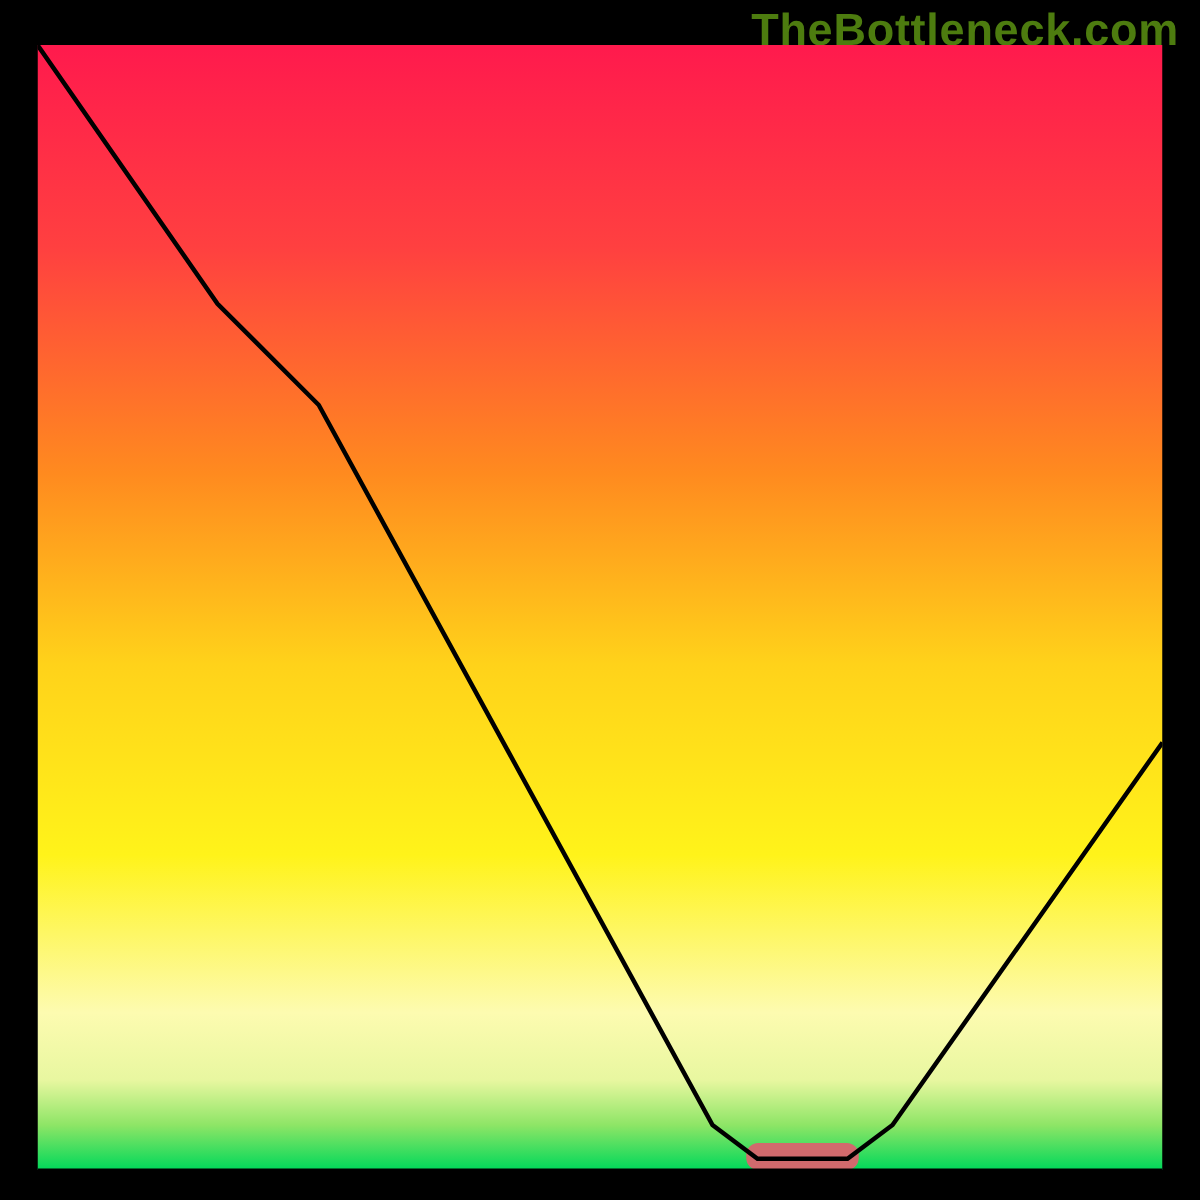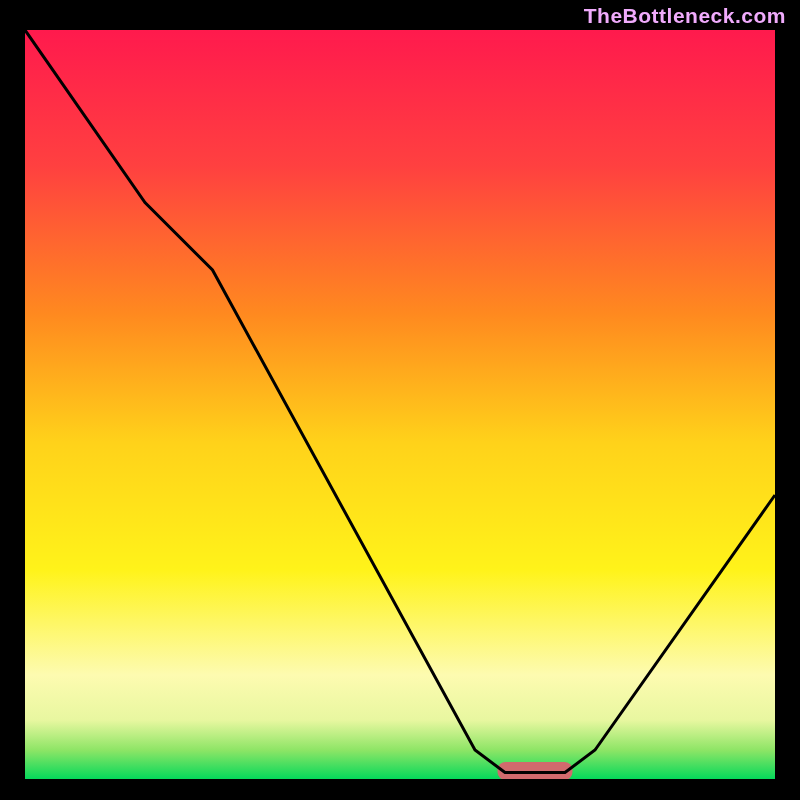--- a/index.html
+++ b/index.html
@@ -14,22 +14,22 @@
   .frame {
     position: relative;
     width: 800px;
     height: 800px;
     background: #000;
   }
   .watermark {
     position: absolute;
     top: 4px;
     right: 14px;
-    color: #f0abfc;
-    font-size: 21px;
+    color: #4d7c0f;
+    font-size: 30px;
     font-weight: 600;
     letter-spacing: 0.5px;
     user-select: none;
   }
   .plot {
     position: absolute;
     left: 25px;
     top: 30px;
     width: 750px;
     height: 750px;

